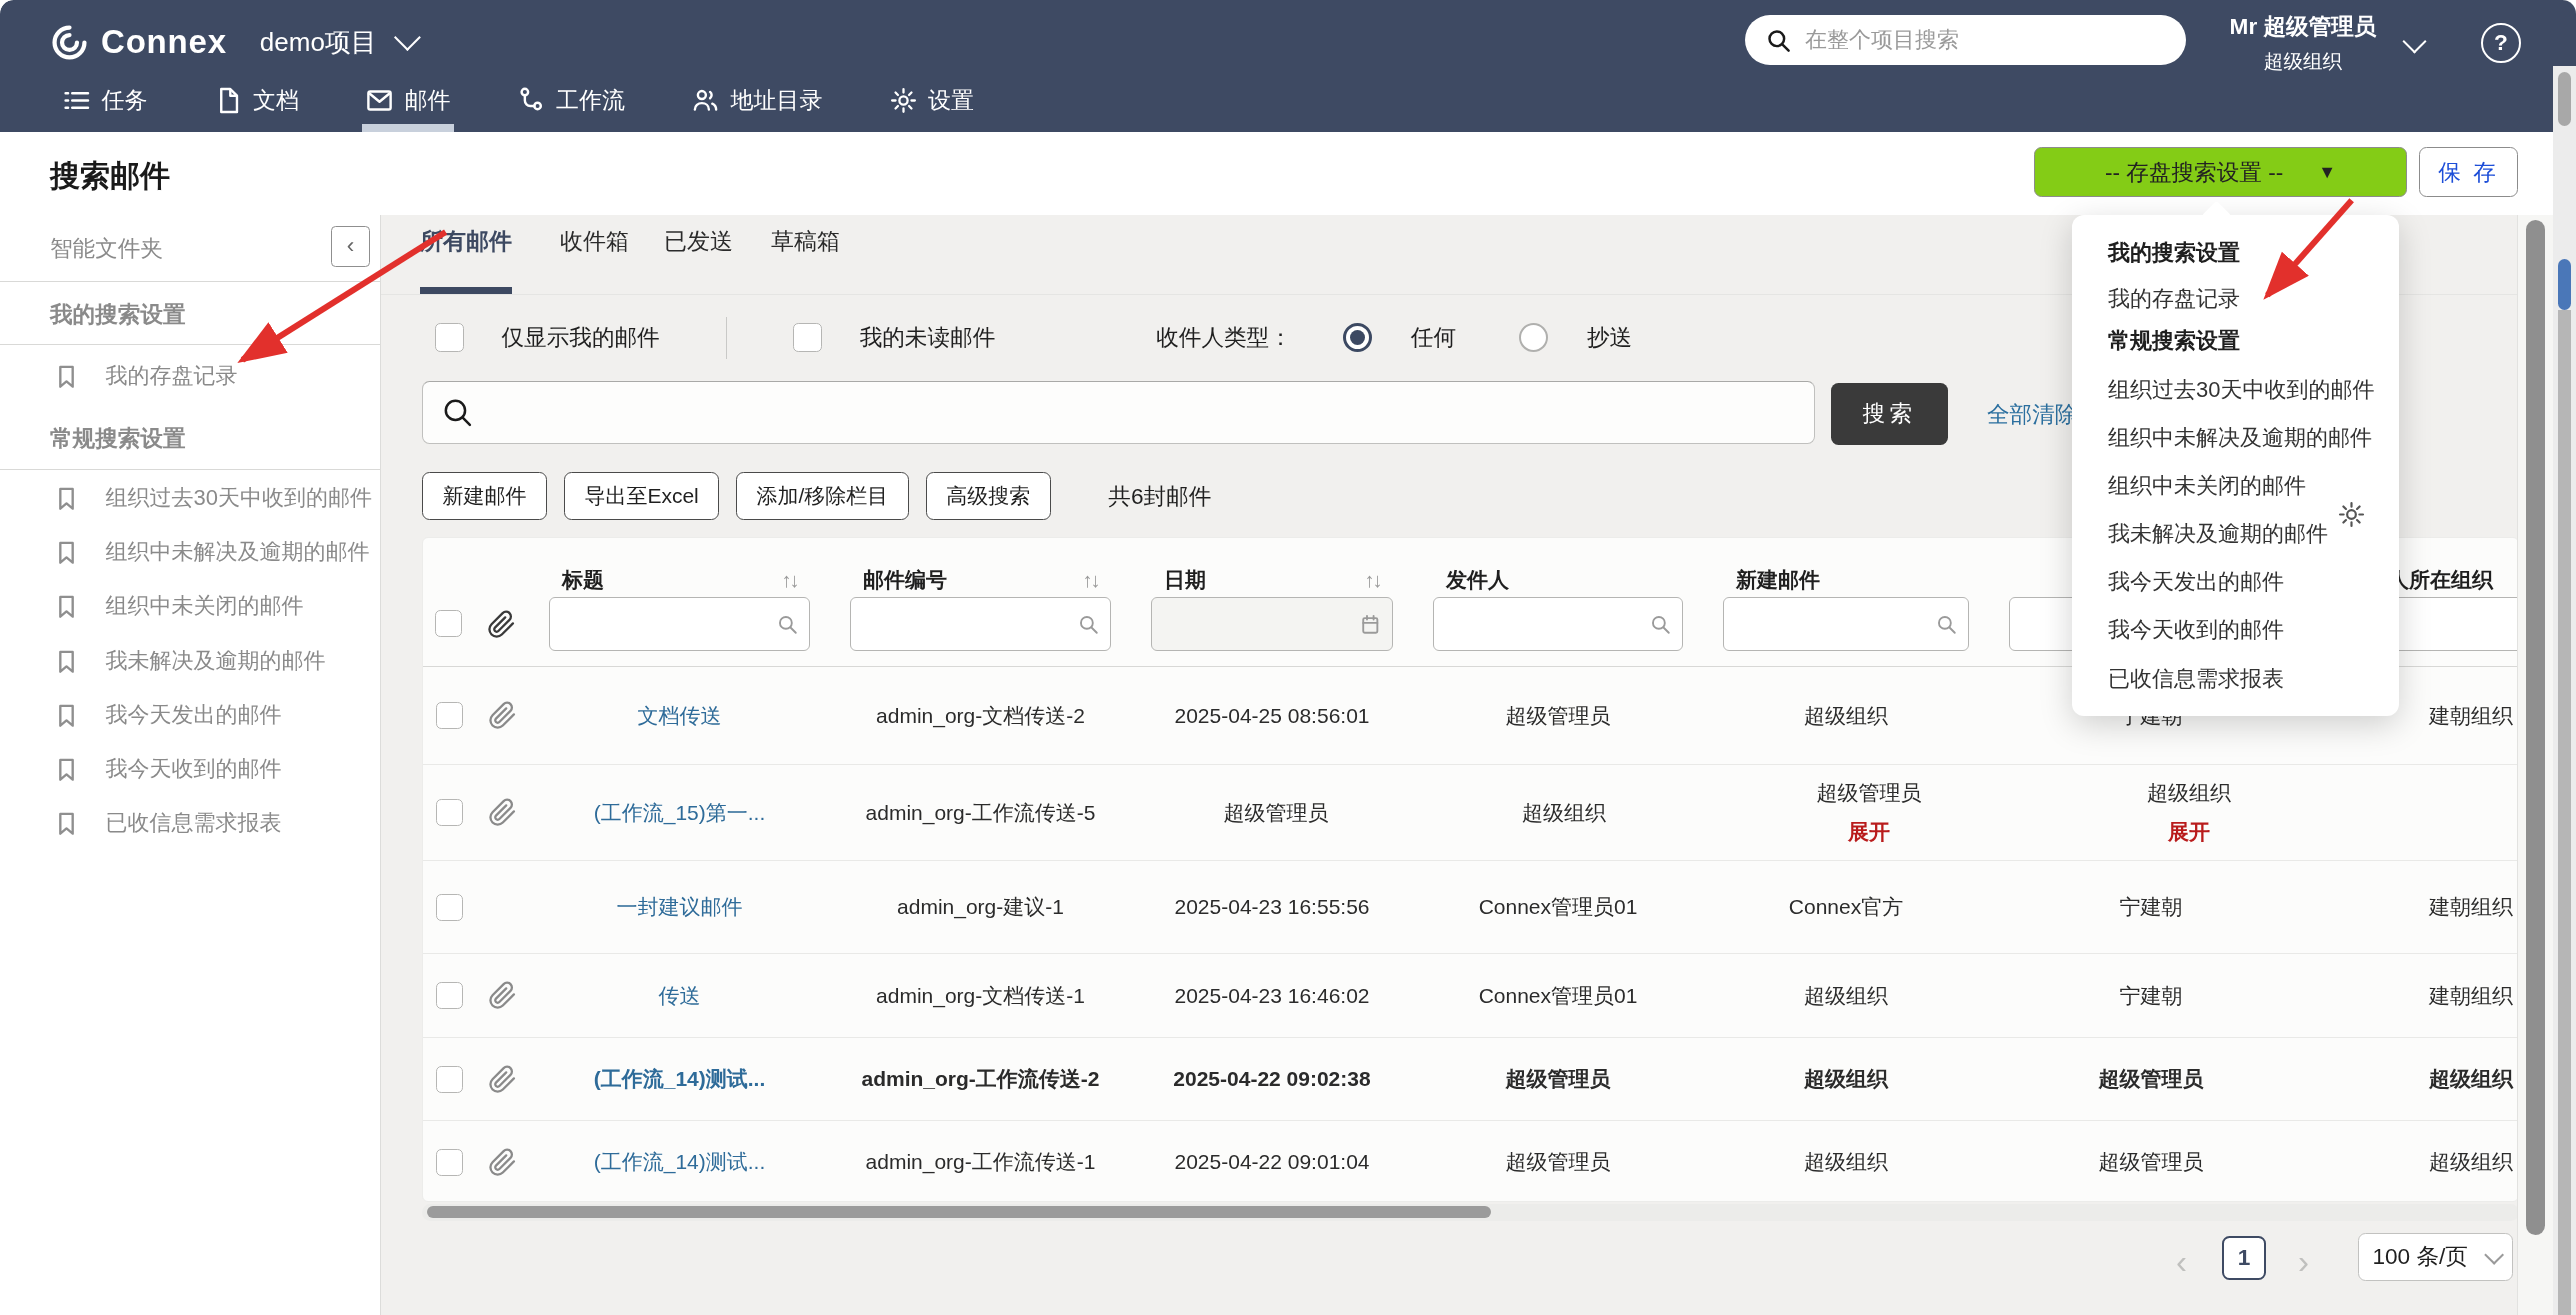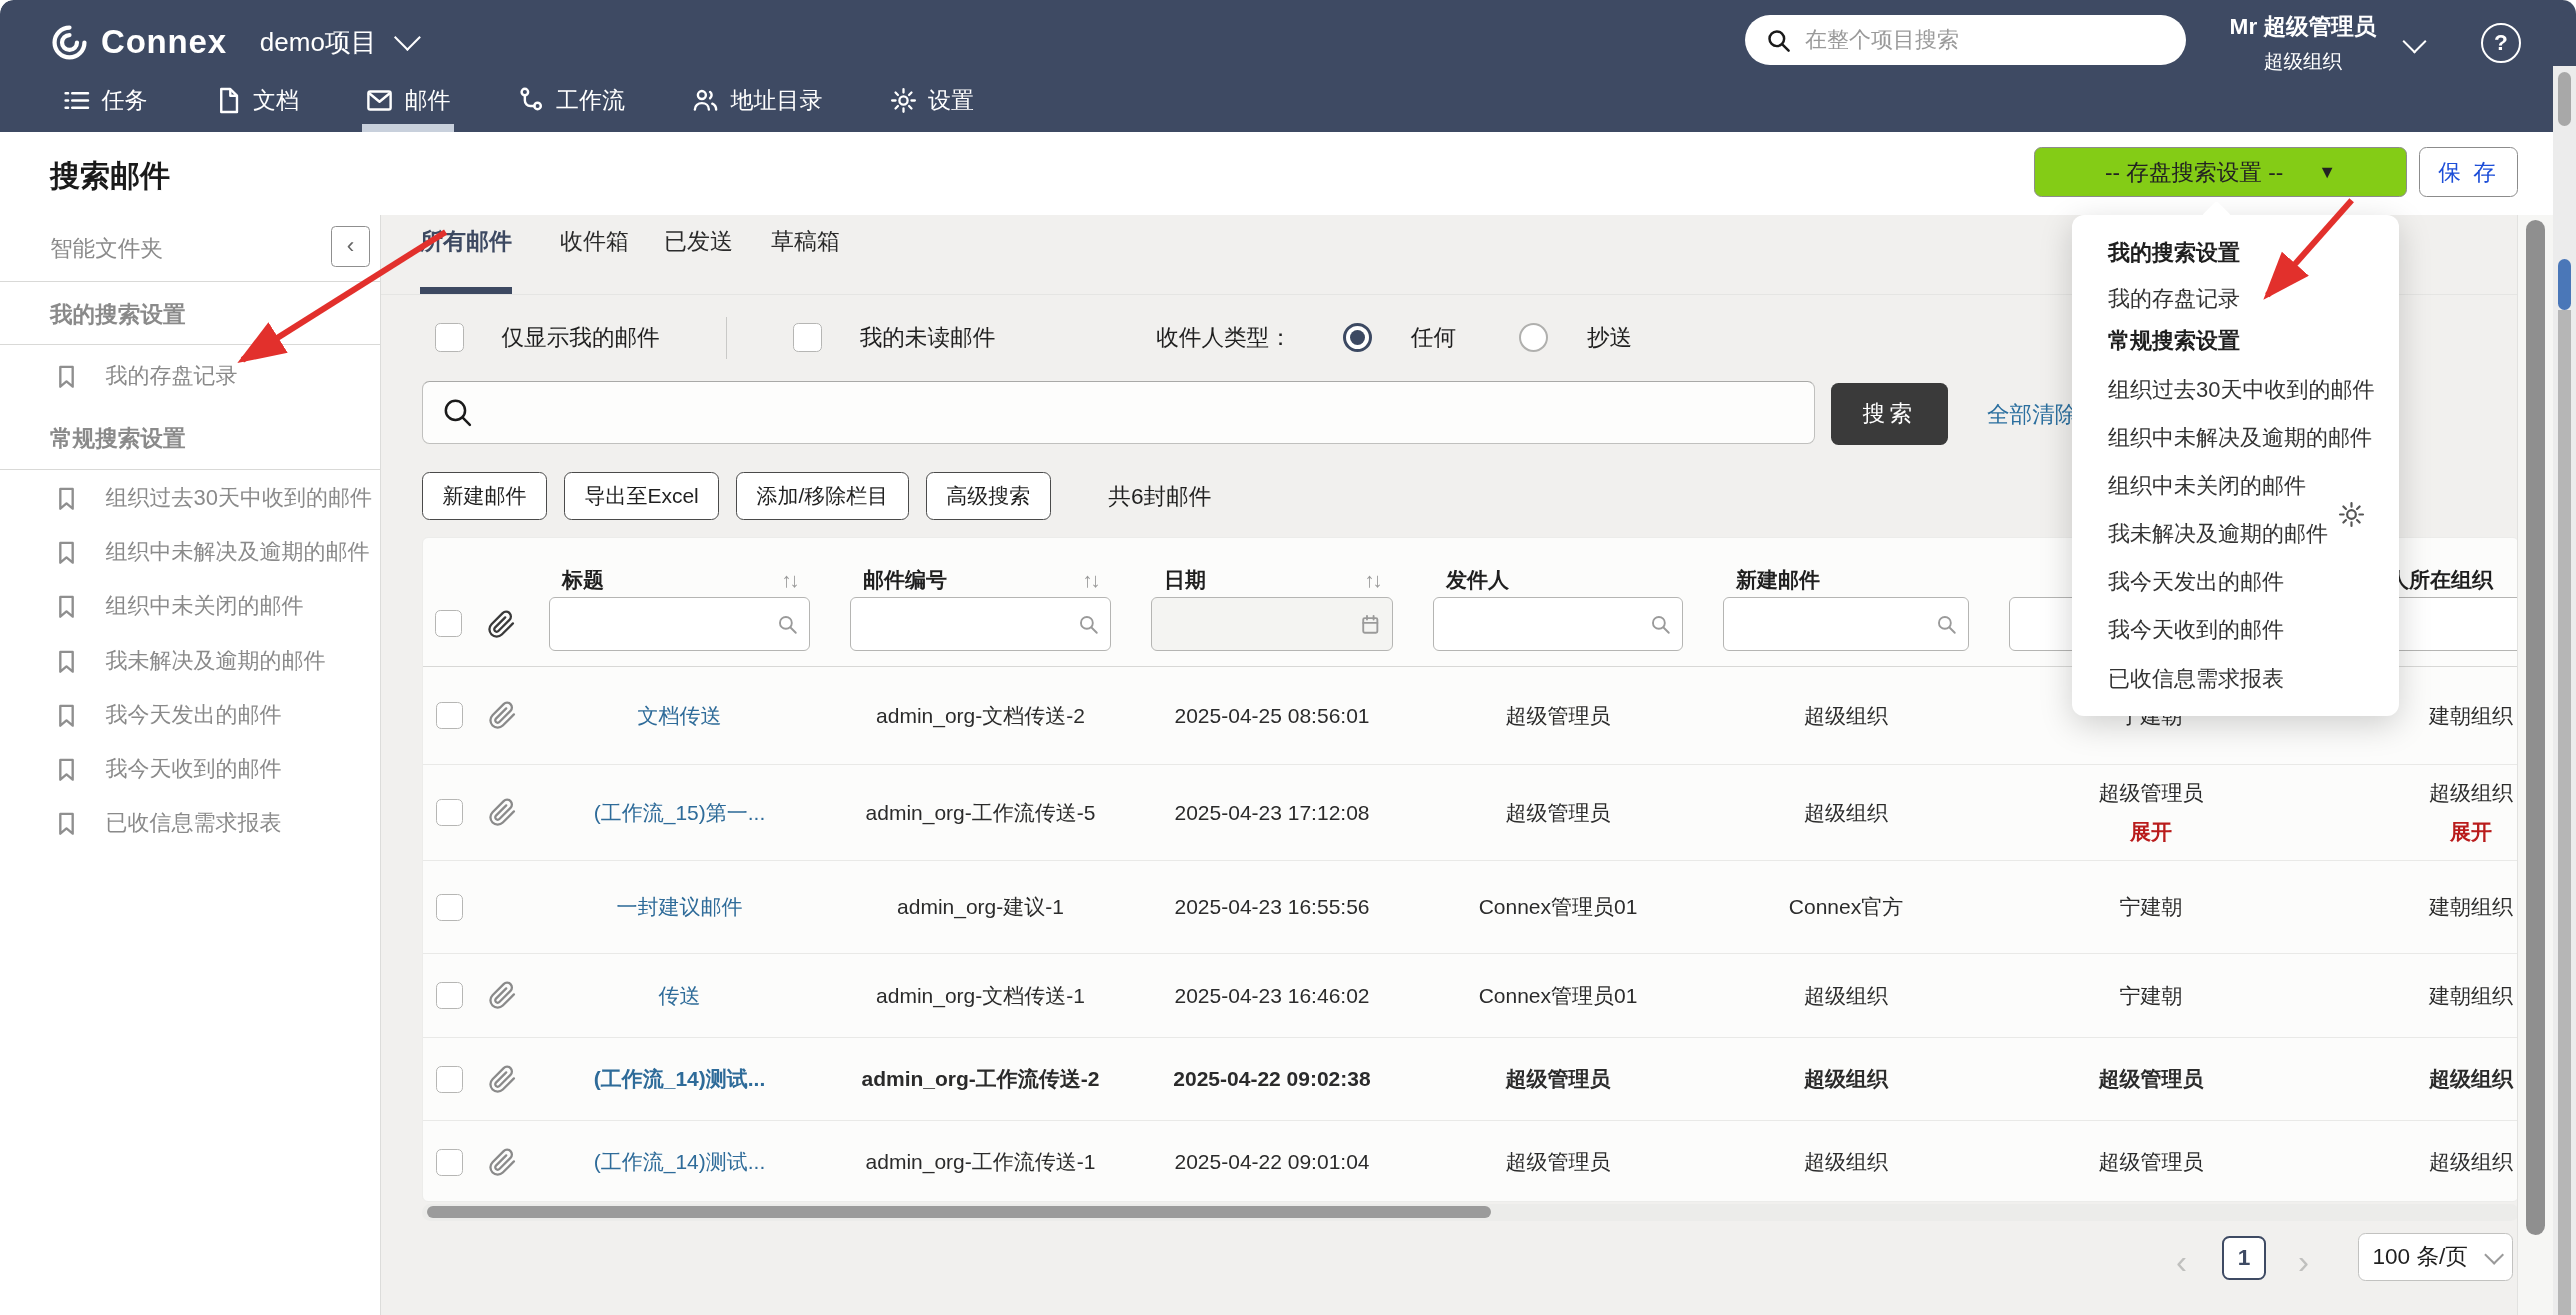--- a/index.html
+++ b/index.html
@@ -486,21 +486,20 @@
               <span class="clip-ic">
                 <svg viewBox="0 0 24 24" fill="none" stroke="currentColor" stroke-width="1.9" stroke-linecap="round">
                   <path d="M21.44 11.05l-9.19 9.19a6 6 0 0 1-8.49-8.49l9.19-9.19a4 4 0 1 1 5.66 5.66l-9.2 9.19a2 2 0 0 1-2.83-2.83l8.49-8.48"></path>
                 </svg>
               </span>
             </div>
             <div class="t-cell w2">
               <a>(工作流_15)第一...</a>
             </div>
             <div class="t-cell w3">admin_org-工作流传送-5</div>
-            <div class="t-cell w4">2025-04-23 17:12:08</div>
             <div class="t-cell w5">超级管理员</div>
             <div class="t-cell w6">超级组织</div>
             <div class="t-cell w7">
               <span>超级管理员</span>
               <span class="expand-link">展开</span>
             </div>
             <div class="t-cell w8">
               <span>超级组织</span>
               <span class="expand-link">展开</span>
             </div>

